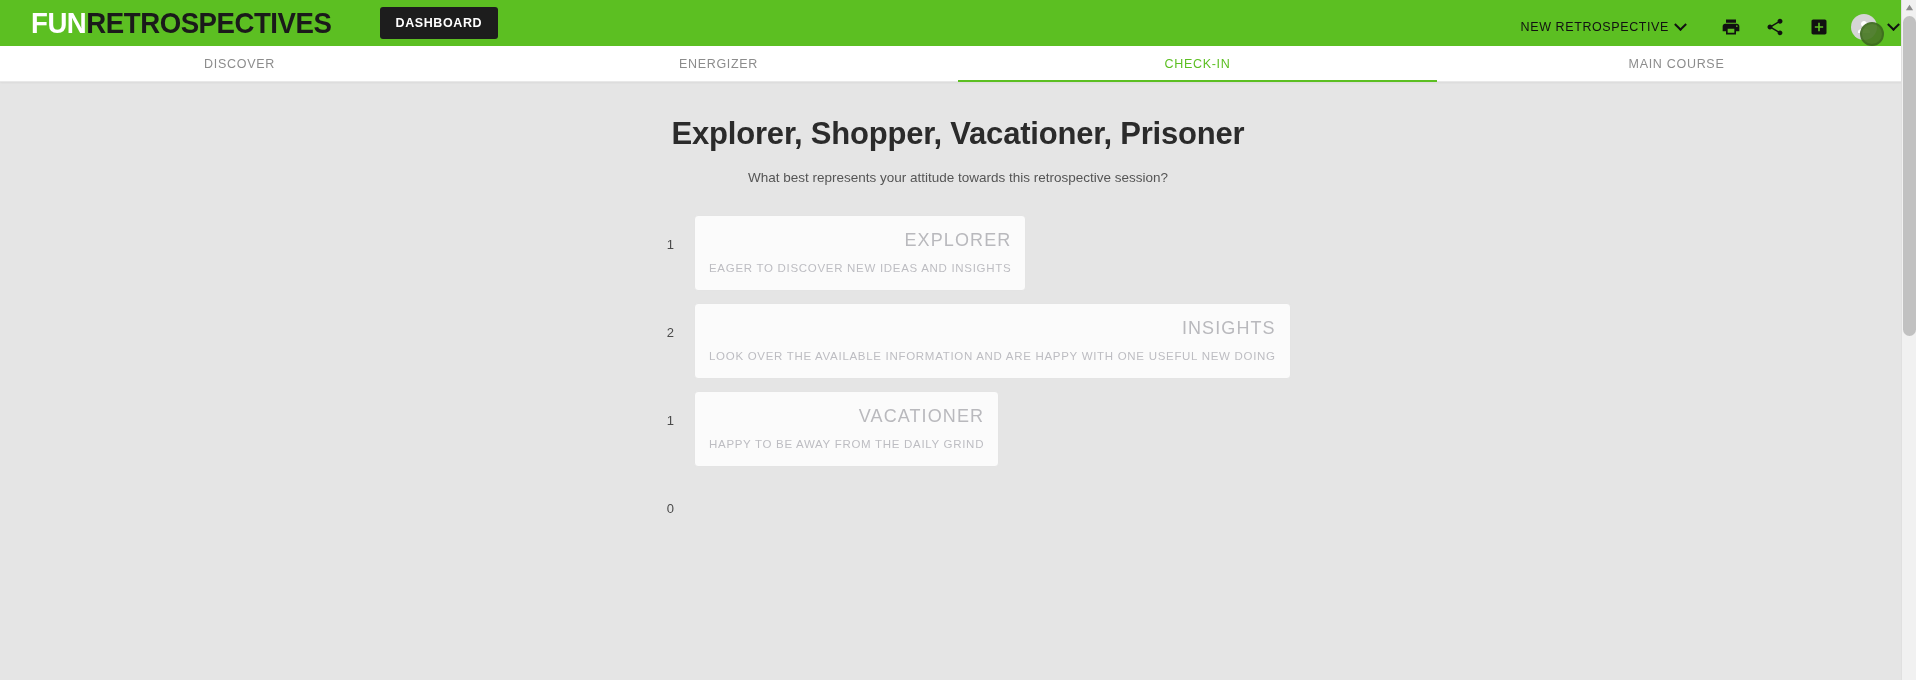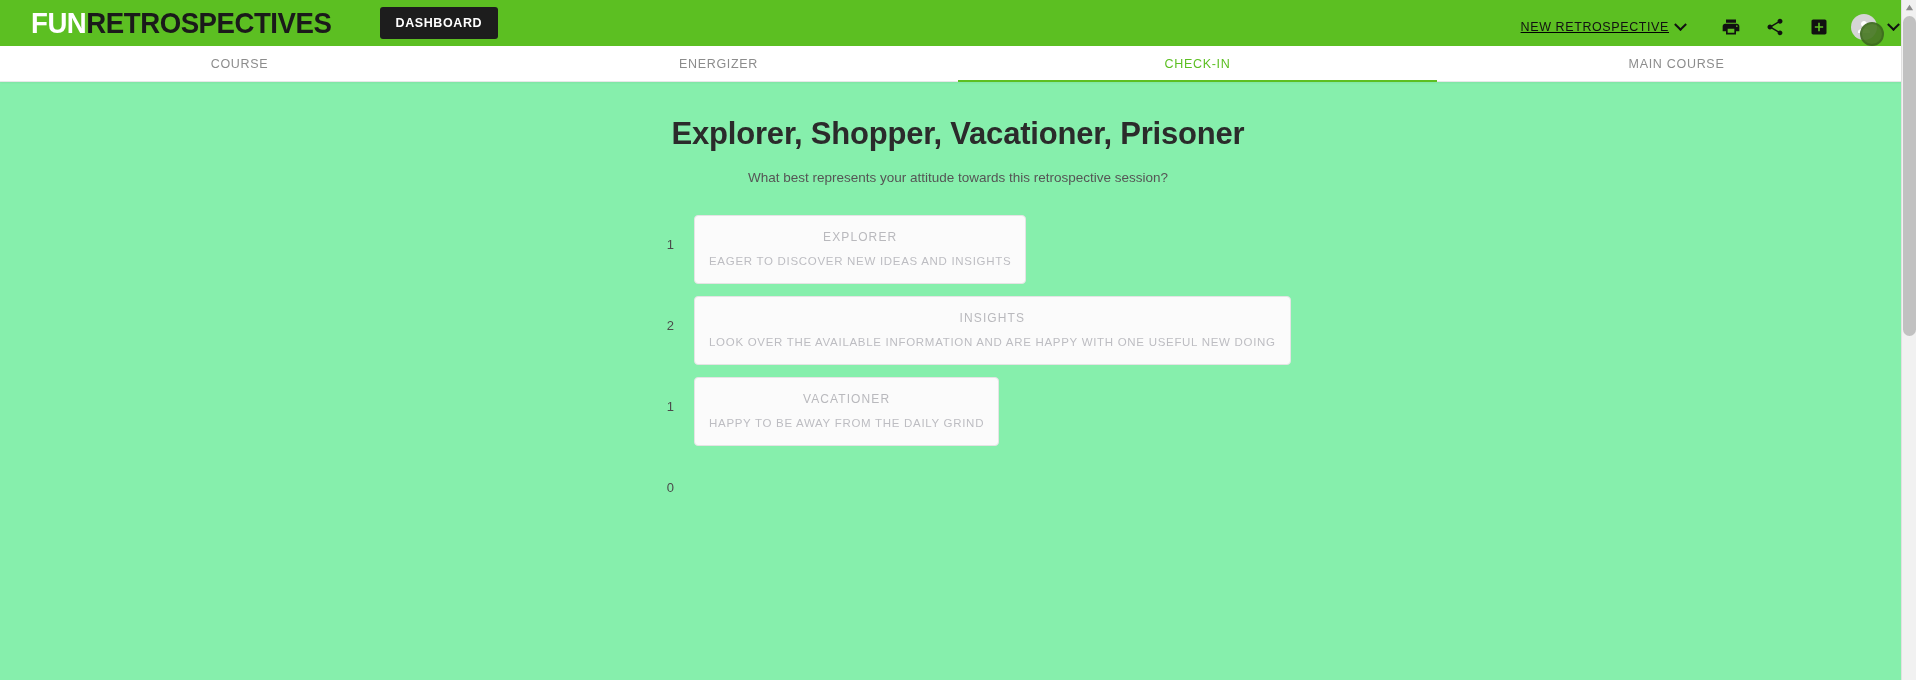--- a/index.html
+++ b/index.html
@@ -50,21 +50,20 @@
   }
 
   .header-right {
     position: absolute;
     right: 18px;
     top: 0;
     height: 54px;
     display: flex;
     align-items: center;
     gap: 0;
-    text-decoration: underline;
   }
   .new-retro {
     color: #111111;
     font-size: 12.5px;
     letter-spacing: 0.6px;
     display: flex;
     align-items: center;
     gap: 7px;
     cursor: pointer;
     margin-right: 24px;
@@ -162,21 +161,21 @@
   .tab.active::after {
     content: "";
     position: absolute;
     left: 0; right: 0; bottom: 0;
     height: 2px;
     background: #5cbf22;
   }
 
   
   .main {
-    background: #86efac;
+    background: #e5e5e5;
     height: 598px;
     padding-top: 34px;
   }
   .page-title {
     text-align: center;
     font-size: 31px;
     font-weight: bold;
     color: #2b2b2b;
     letter-spacing: -0.2px;
   }
@@ -206,22 +205,22 @@
   }
   .card {
     border: 1px solid #e4e4e4;
     border-radius: 4px;
     background: #fbfbfb;
     padding: 14px 14px 16px 14px;
     display: inline-block;
     margin-left: 14px;
   }
   .card-title {
-    text-align: center;
-    font-size: 12px;
+    text-align: right;
+    font-size: 18px;
     letter-spacing: 1.1px;
     color: #b9b9bd;
     margin-bottom: 11px;
   }
   .card-desc {
     text-align: center;
     font-size: 11.5px;
     letter-spacing: 0.7px;
     color: #bdbdc2;
     white-space: nowrap;
@@ -283,21 +282,21 @@
   <div class="sb-arrow">
     <svg width="9" height="9" viewBox="0 0 10 10">
       <path fill="#8c8c8c" d="M5 2 L9 8 L1 8 Z"></path>
     </svg>
   </div>
   <div class="sb-thumb"></div>
 </div>
 
 <div class="tabbar">
   <div class="tab">
-    <span>COURSE</span>
+    <span>DISCOVER</span>
   </div>
   <div class="tab">
     <span>ENERGIZER</span>
   </div>
   <div class="tab active">
     <span>CHECK-IN</span>
   </div>
   <div class="tab">
     <span>MAIN COURSE</span>
   </div>

